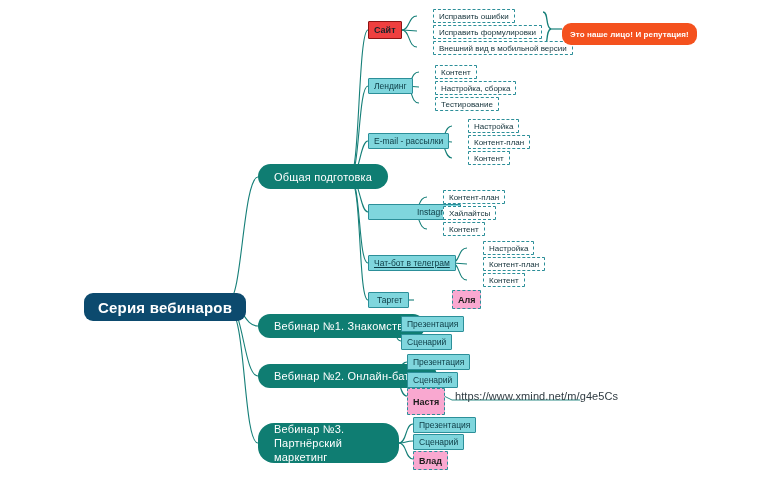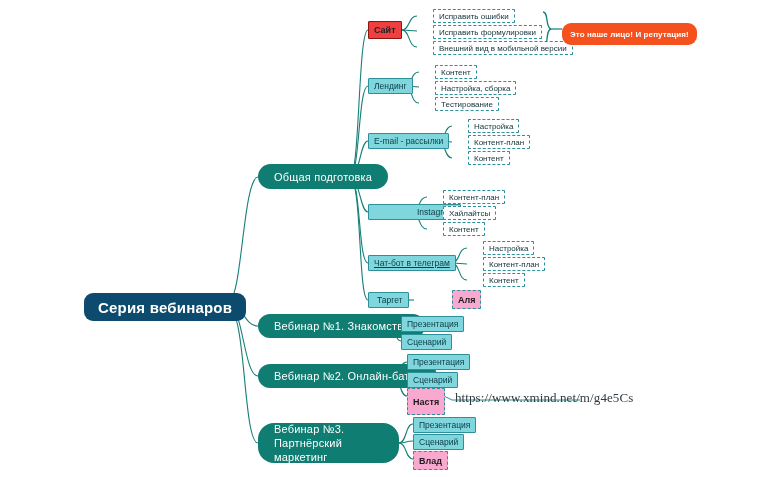--- a/index.html
+++ b/index.html
@@ -92,25 +92,24 @@
     color:#ffffff;
     border-radius:9px;
     font-size:8px;
     font-weight:bold;
     padding:0 8px;
     letter-spacing:.1px;
   }
 
   .hyperlink{
     position:absolute;
-    font-size:13px;
+    font-size:11px;
     color:#2f3b42;
     letter-spacing:.1px;
     white-space:nowrap;
-    font-family:Liberation Serif, serif;
   }
 </style>
 </head>
 <body>
 
 <div id="canvas">
 
   <svg id="links" viewBox="0 0 771 477" xmlns="http://www.w3.org/2000/svg">
     <g fill="none" stroke="#157f78" stroke-width="1.1">
 

